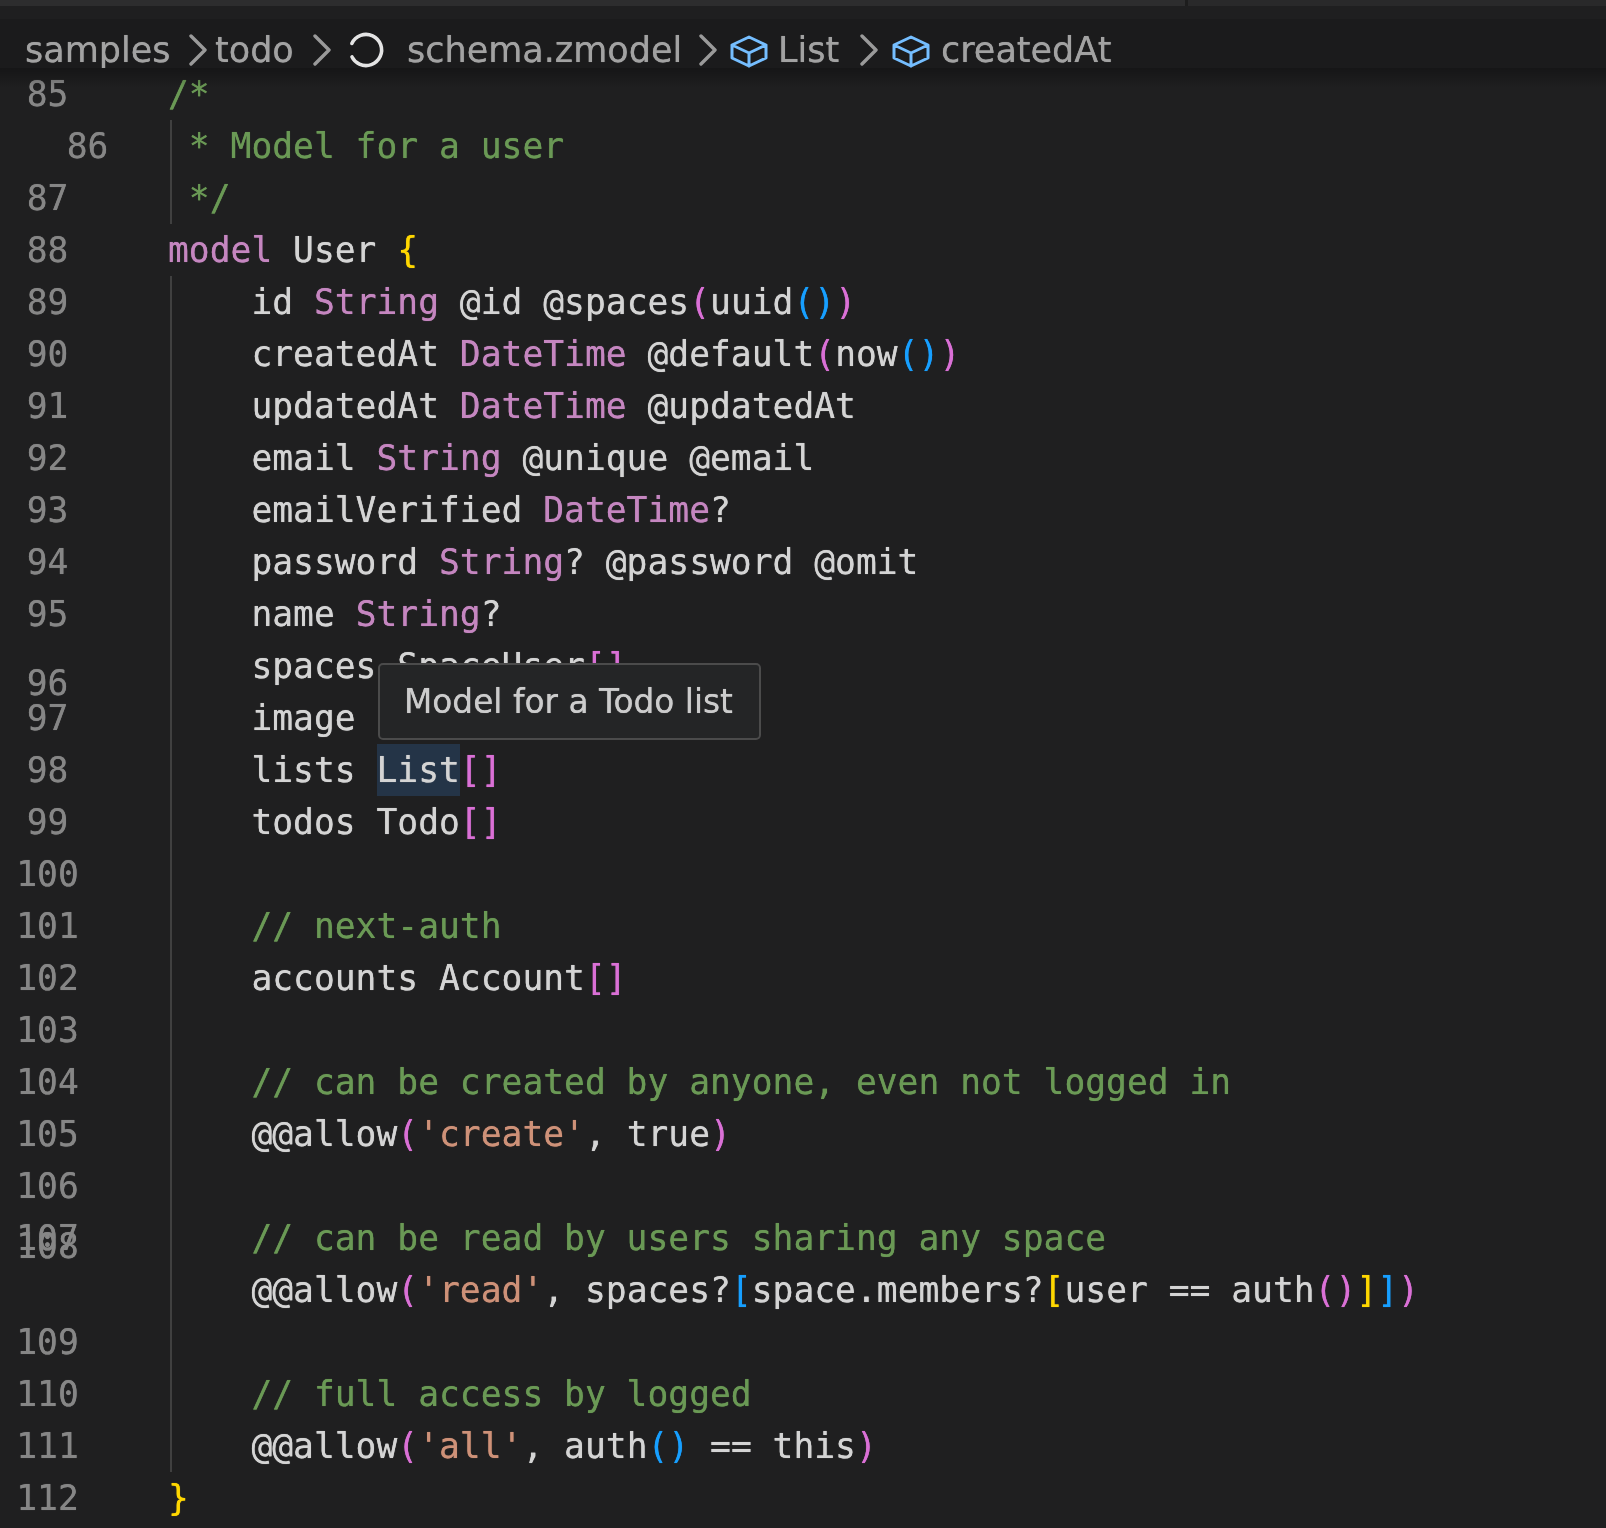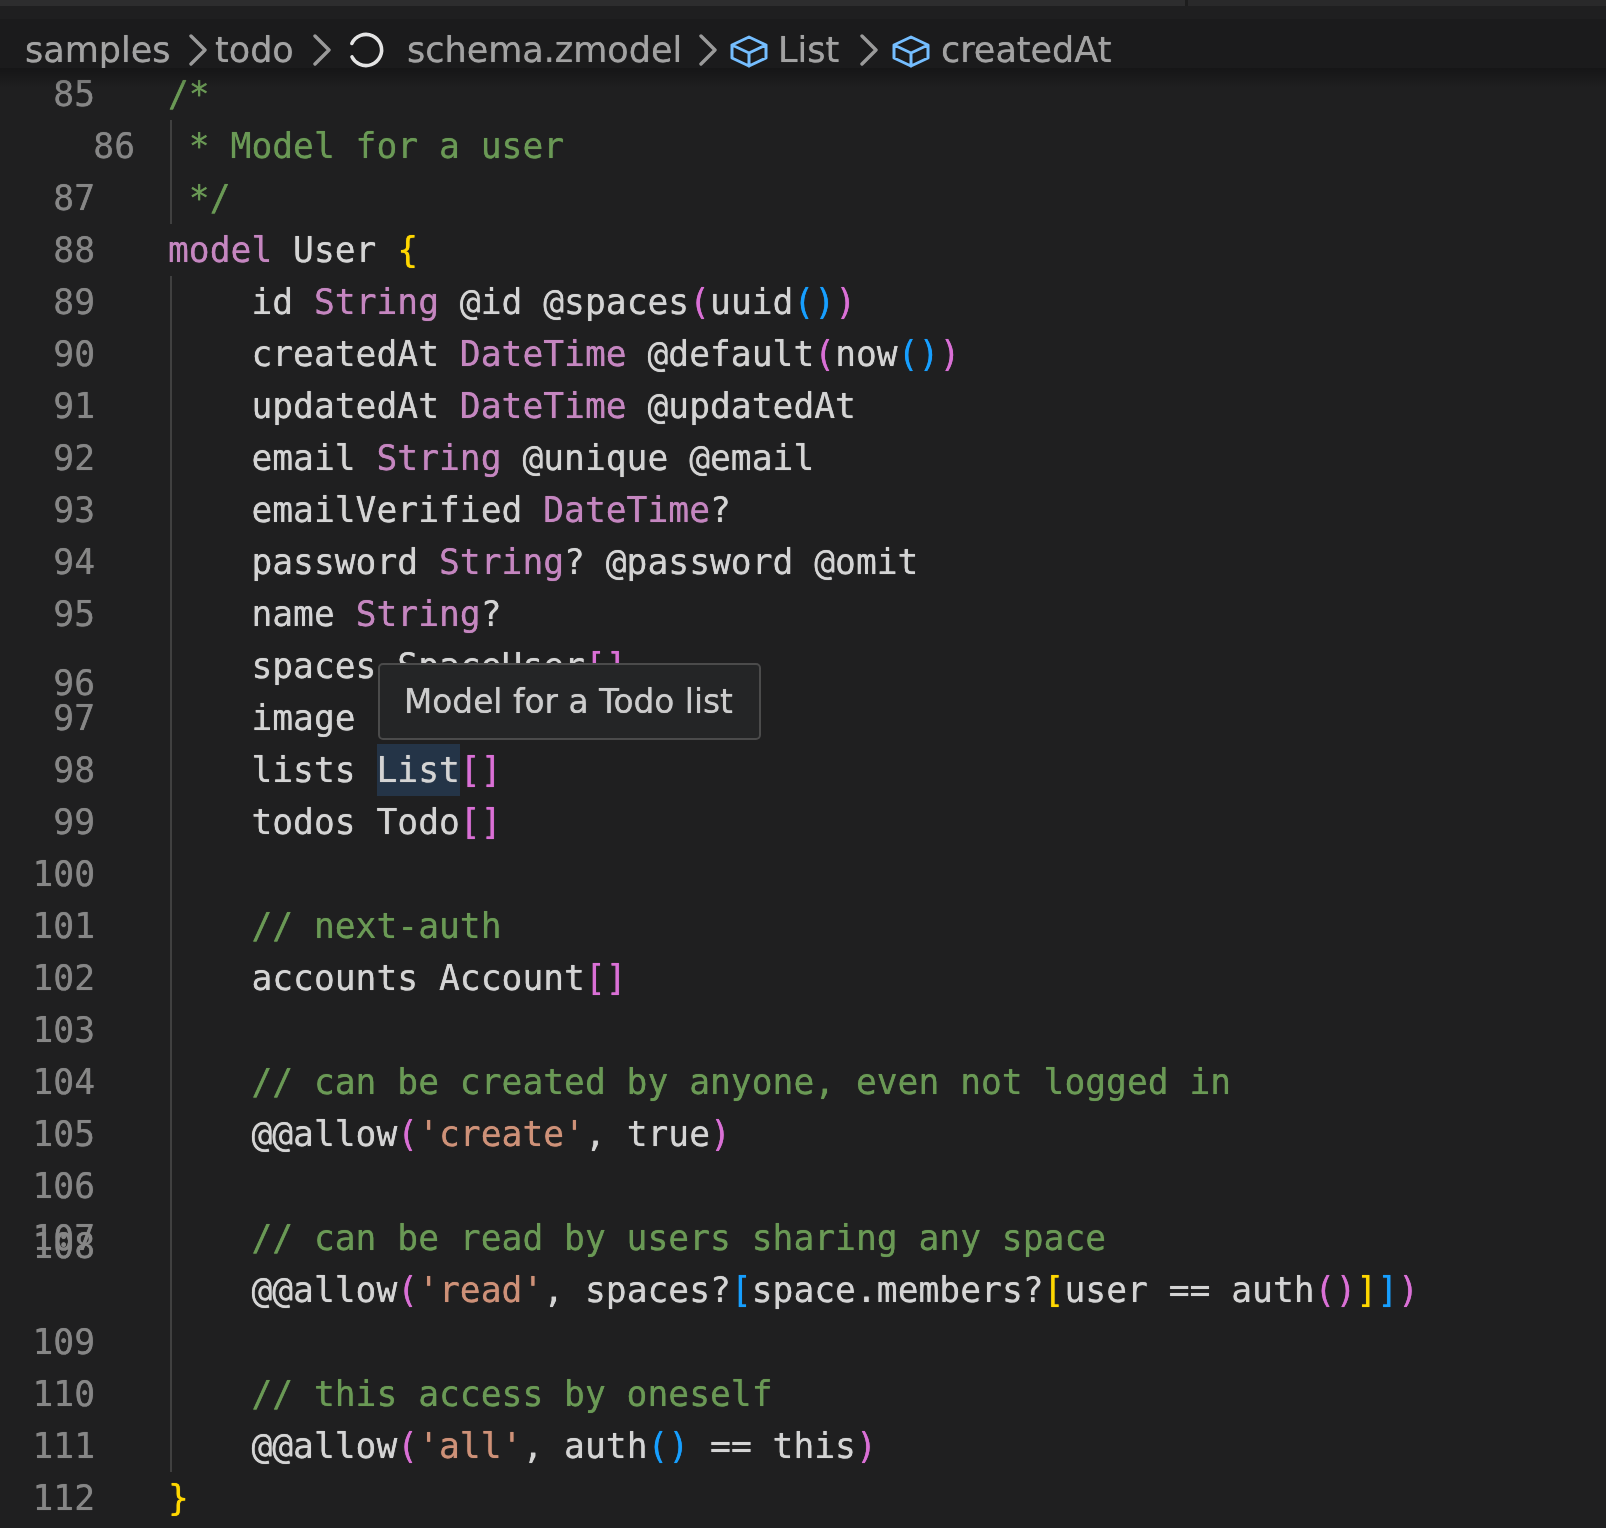--- a/index.html
+++ b/index.html
@@ -67,21 +67,21 @@
     background: linear-gradient(180deg, rgba(0,0,0,0.30), rgba(0,0,0,0));
     pointer-events: none; z-index: 5;
   }
   .mono {
     font-family: "DejaVu Sans Mono", monospace;
     font-size: 34.643px; line-height: 52px; white-space: pre;
     text-shadow: 0 0 0.7px currentColor;
     -webkit-font-smoothing: antialiased;
   }
   .gutter-line {
-    position: absolute; left: 0; width: 95px; text-align: right;
+    position: absolute; left: 0; width: 95px; text-align: center;
     color: var(--gutter-fg); z-index: 2;
   }
   .code-line { position: absolute; left: 168px; z-index: 2; }
   .indent-guide { position: absolute; width: 2px; background: var(--guide); left: 170px; z-index: 1; }
   .word-highlight { position: absolute; background: var(--hl-bg); z-index: 0; }
 
   .tk-p  { color: var(--plain); }
   .tk-c  { color: var(--comment); }
   .tk-k  { color: var(--keyword); }
   .tk-t  { color: var(--type); }
@@ -198,21 +198,21 @@
         <div class="code-line mono" style="top: 780px;"></div>
         <div class="code-line mono" style="top: 832px;"><span class="tk-c">    // next-auth</span></div>
         <div class="code-line mono" style="top: 884px;"><span class="tk-p">    accounts Account</span><span class="tk-b2">[]</span></div>
         <div class="code-line mono" style="top: 936px;"></div>
         <div class="code-line mono" style="top: 988px;"><span class="tk-c">    // can be created by anyone, even not logged in</span></div>
         <div class="code-line mono" style="top: 1040px;"><span class="tk-p">    @@allow</span><span class="tk-b2">(</span><span class="tk-s">'create'</span><span class="tk-p">, true</span><span class="tk-b2">)</span></div>
         <div class="code-line mono" style="top: 1092px;"></div>
         <div class="code-line mono" style="top: 1144px;"><span class="tk-c">    // can be read by users sharing any space</span></div>
         <div class="code-line mono" style="top: 1196px;"><span class="tk-p">    @@allow</span><span class="tk-b2">(</span><span class="tk-s">'read'</span><span class="tk-p">, spaces?</span><span class="tk-b3">[</span><span class="tk-p">space.members?</span><span class="tk-b1">[</span><span class="tk-p">user == auth</span><span class="tk-b2">()</span><span class="tk-b1">]</span><span class="tk-b3">]</span><span class="tk-b2">)</span></div>
         <div class="code-line mono" style="top: 1248px;"></div>
-        <div class="code-line mono" style="top: 1300px;"><span class="tk-c">    // this access by oneself</span></div>
+        <div class="code-line mono" style="top: 1300px;"><span class="tk-c">    // full access by logged</span></div>
         <div class="code-line mono" style="top: 1352px;"><span class="tk-p">    @@allow</span><span class="tk-b2">(</span><span class="tk-s">'all'</span><span class="tk-p">, auth</span><span class="tk-b3">()</span><span class="tk-p"> == this</span><span class="tk-b2">)</span></div>
         <div class="code-line mono" style="top: 1404px;"><span class="tk-b1">}</span></div>
       </div>
     <div class="hover-tip">
       <span>Model for a Todo list</span>
     </div>
   </div>
 
 </div>
 

